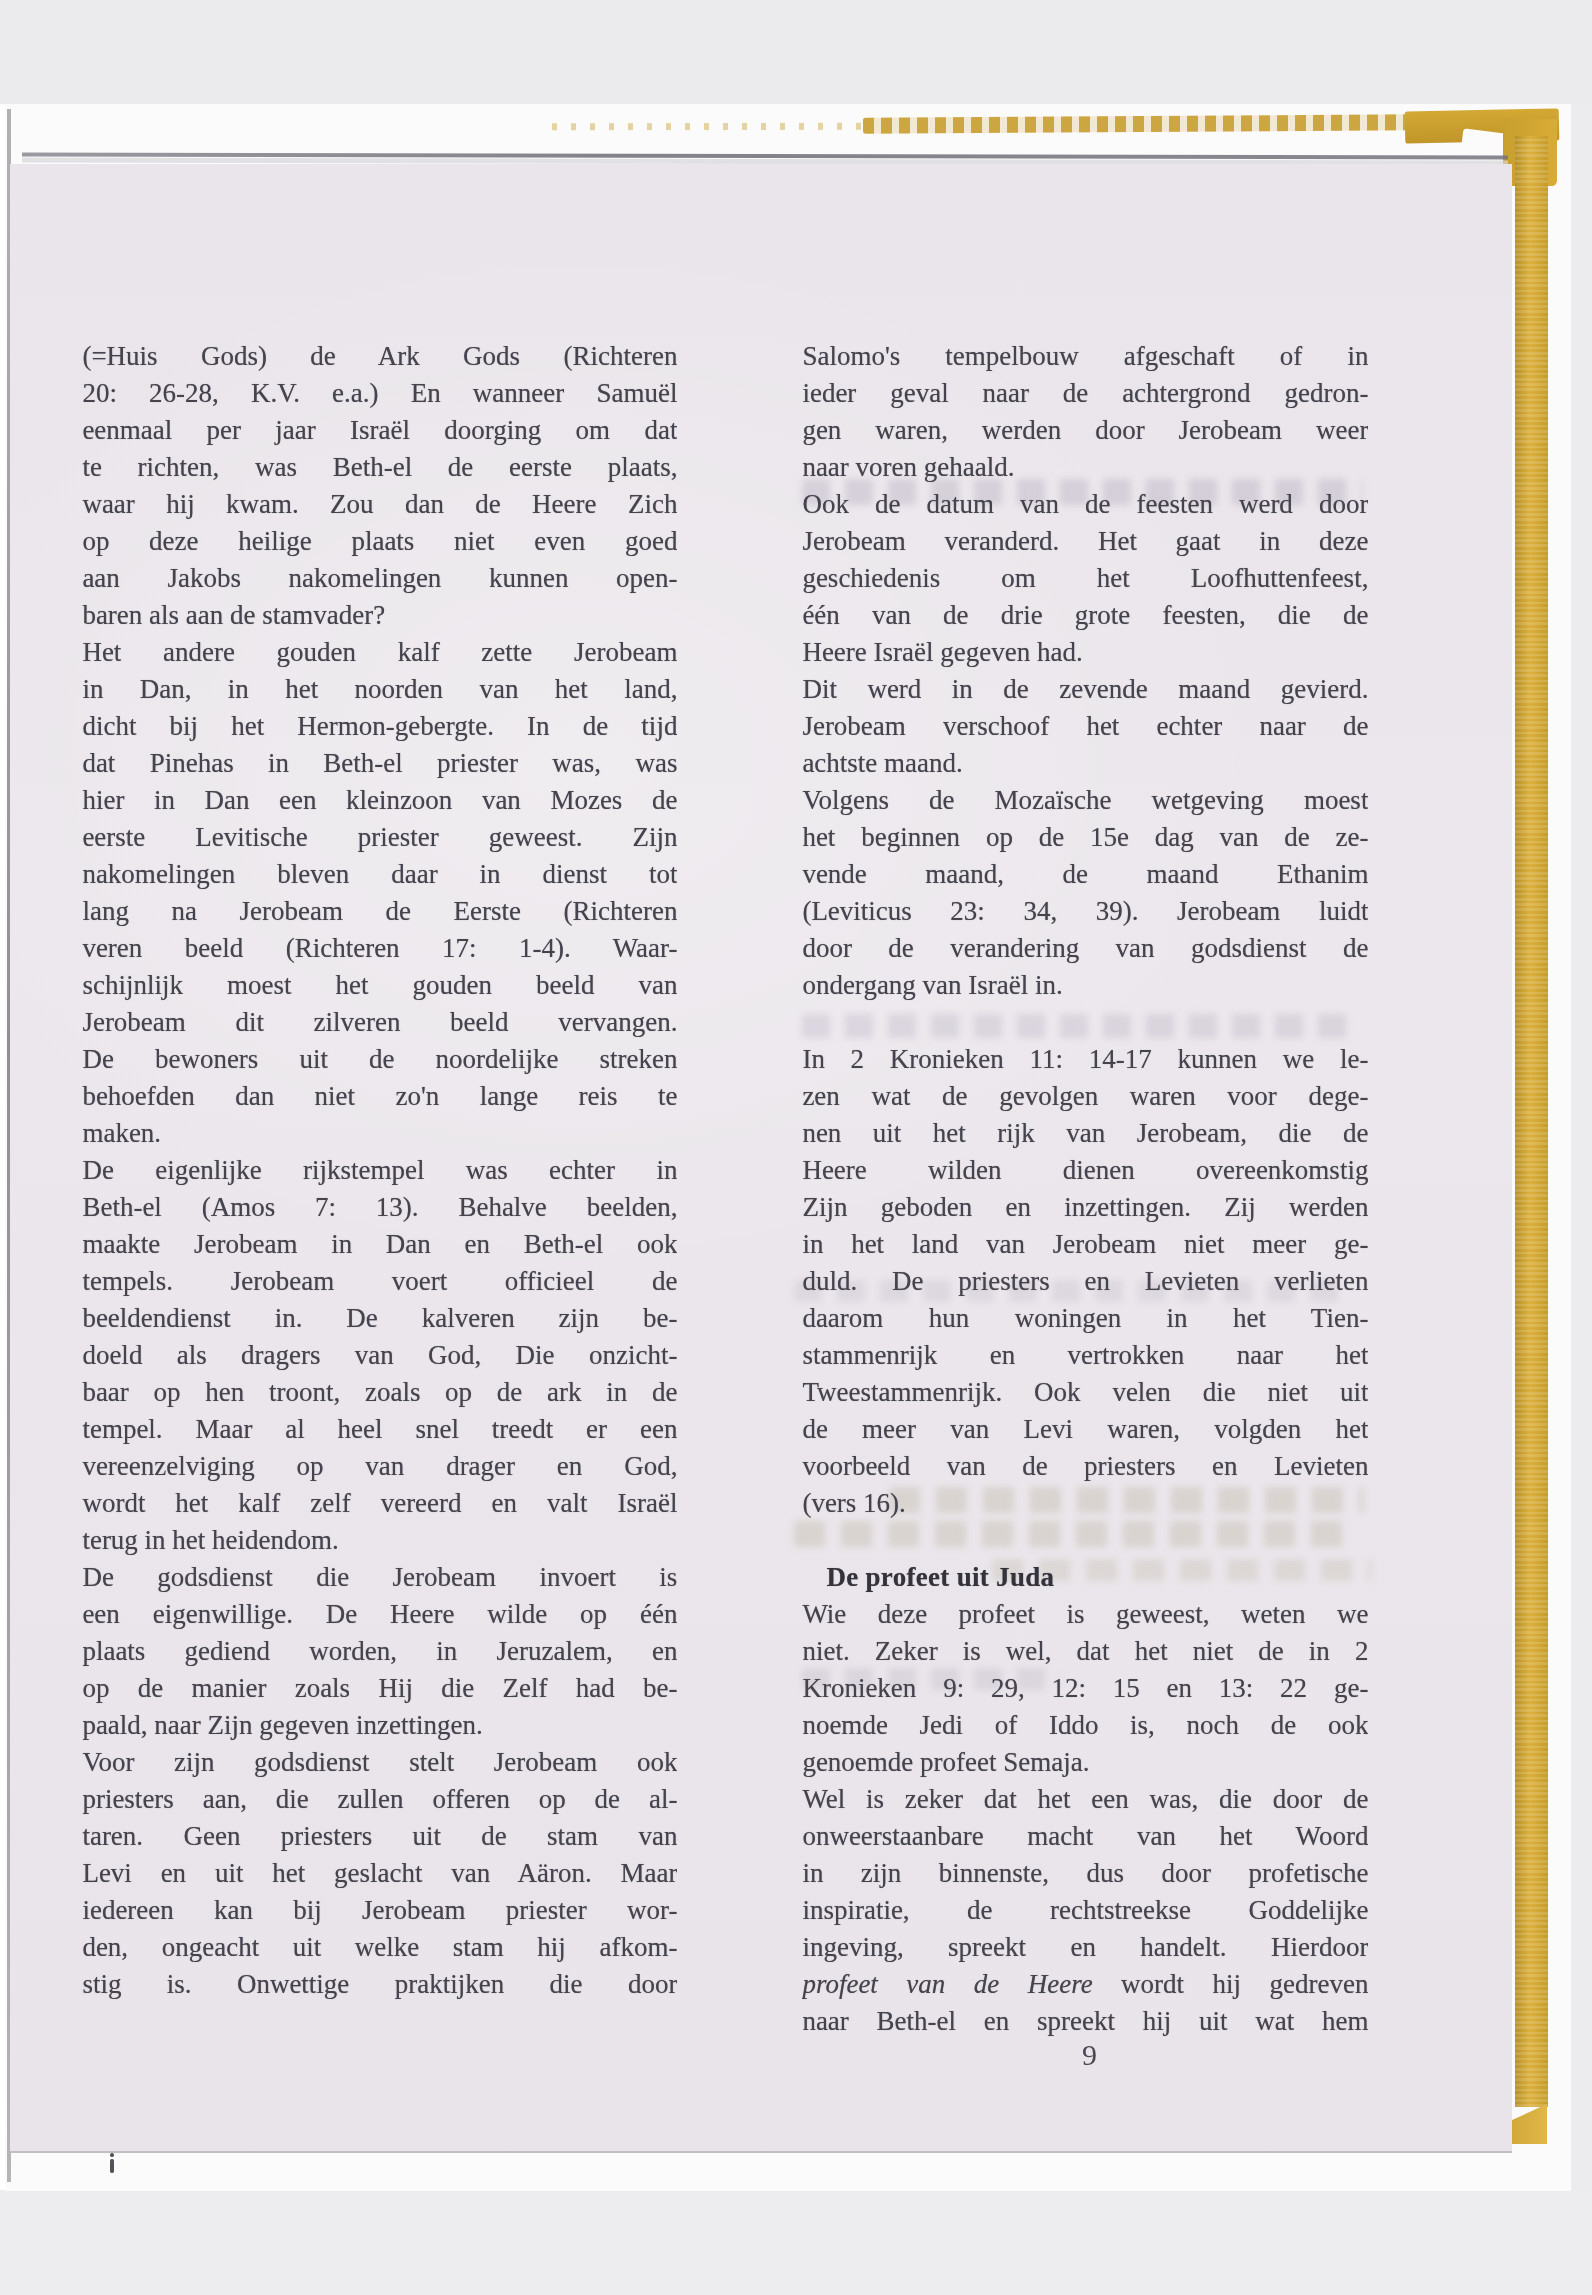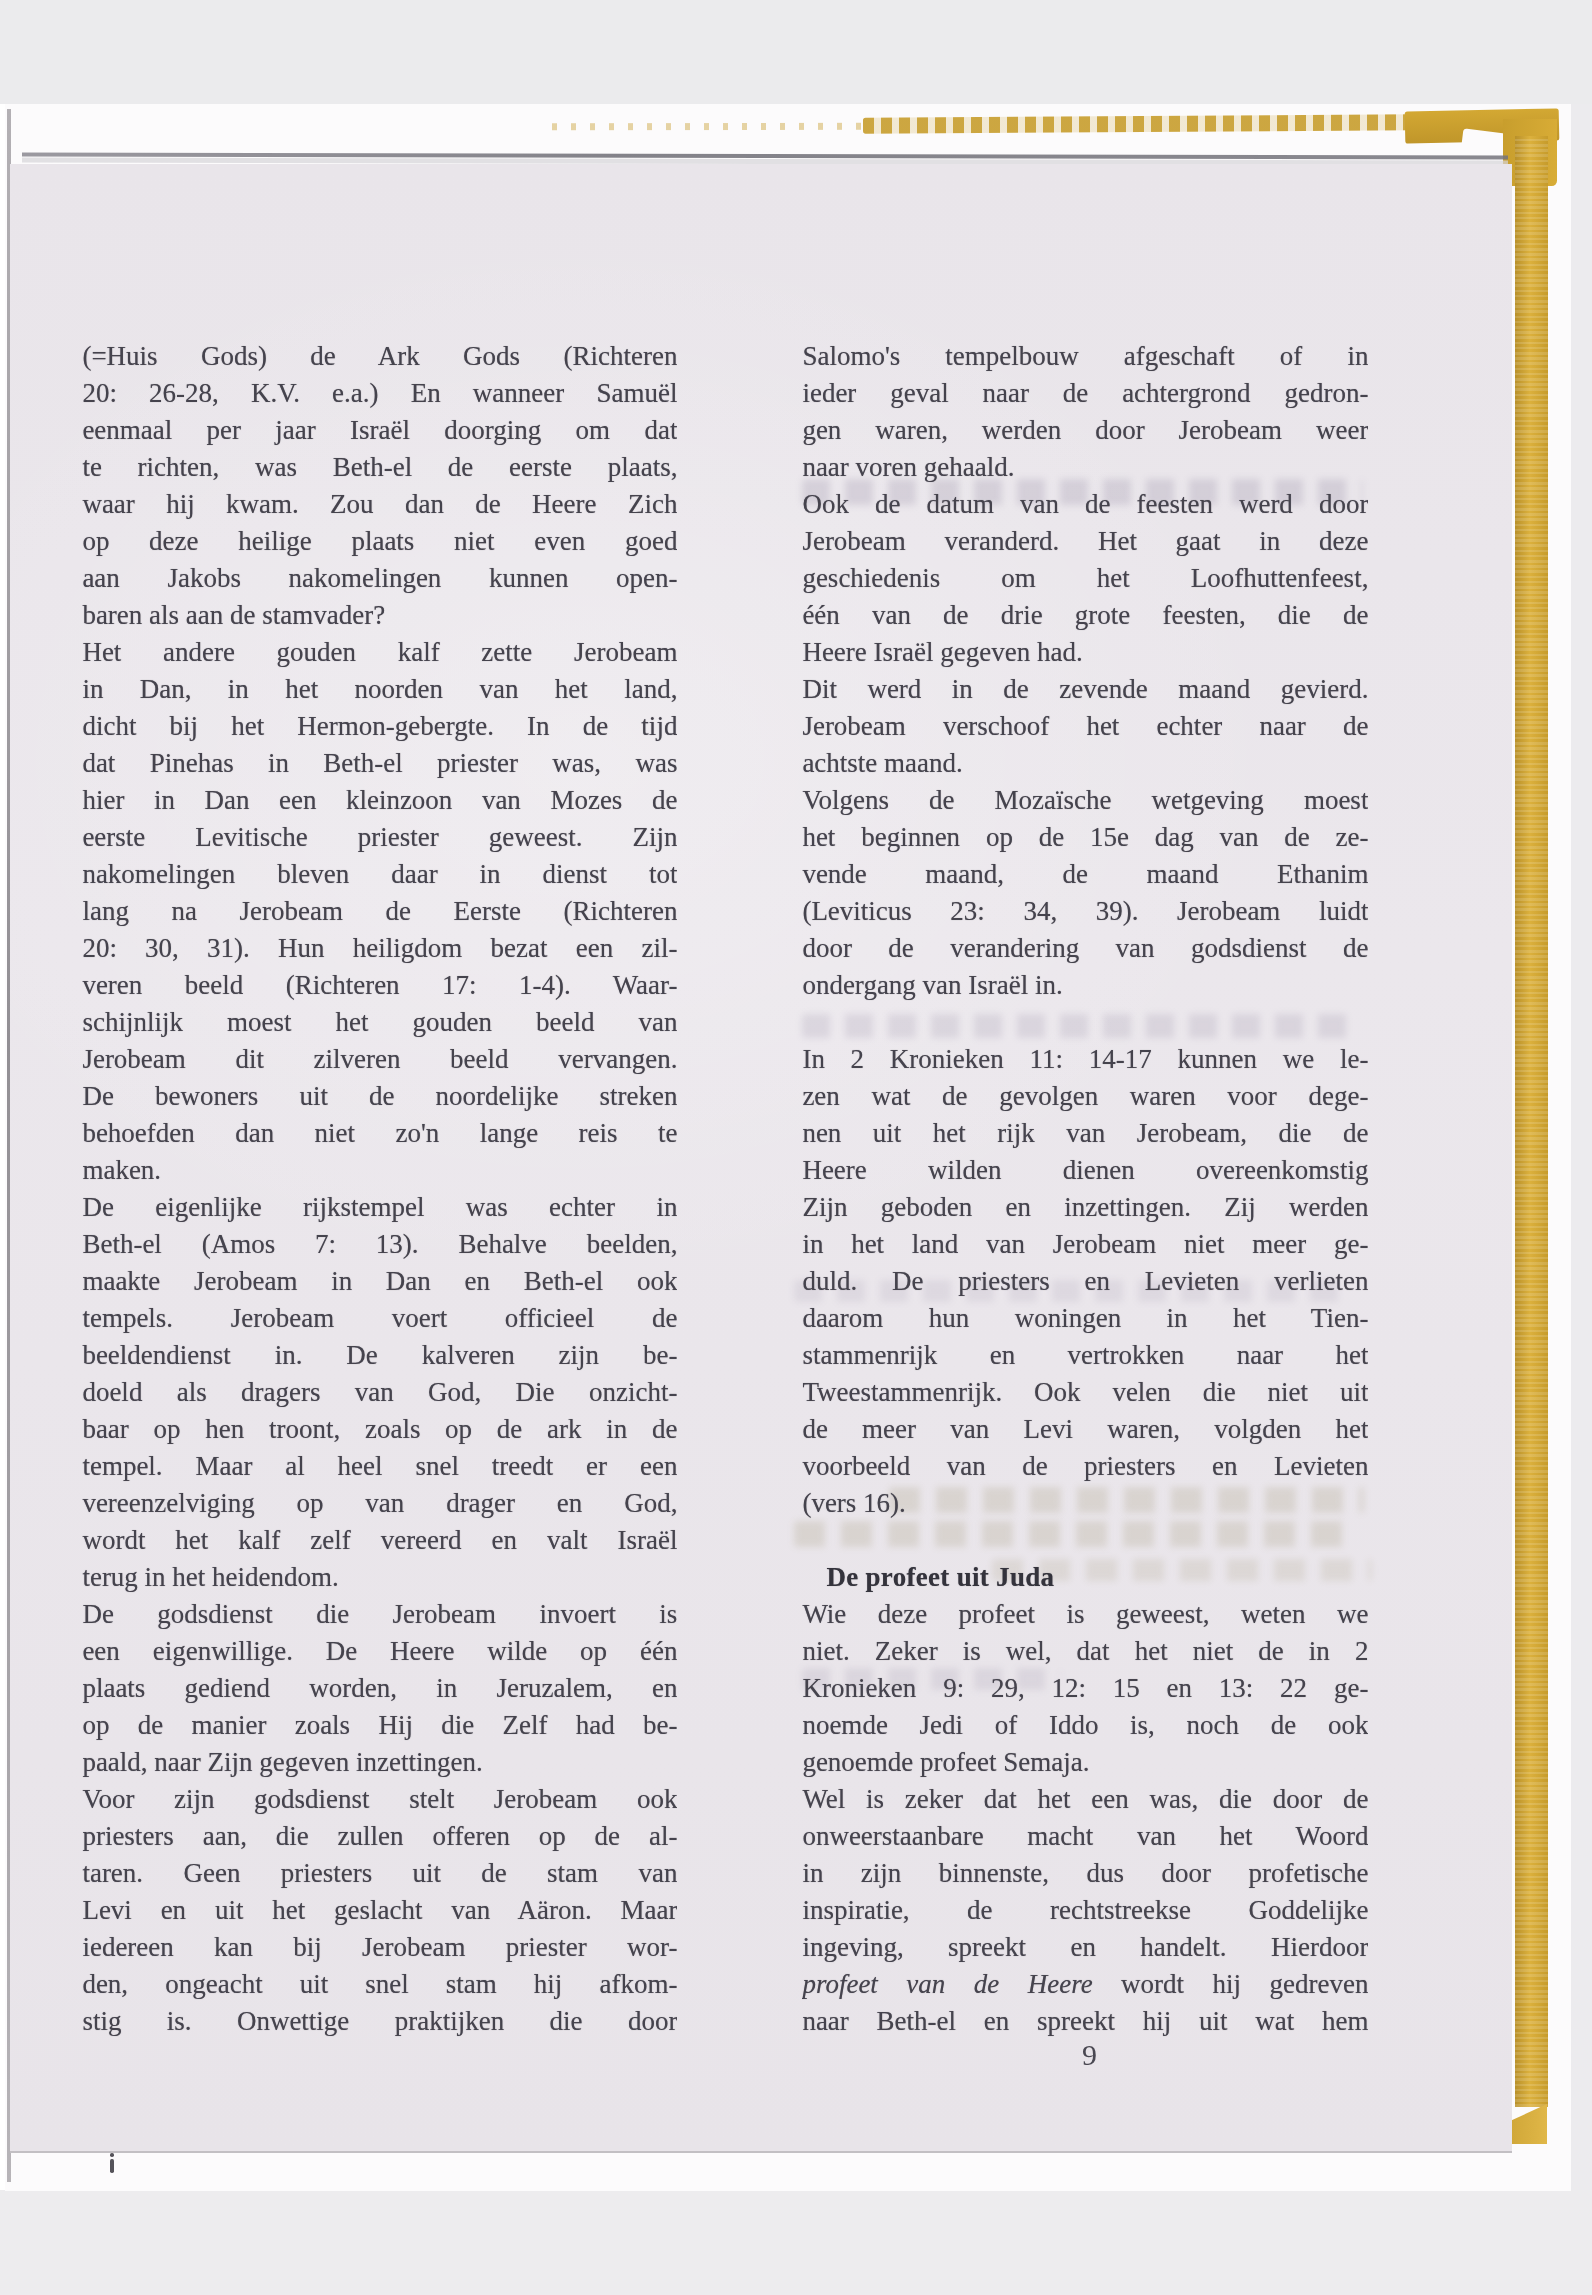--- a/index.html
+++ b/index.html
@@ -117,21 +117,20 @@
       <div class="line">aan Jakobs nakomelingen kunnen open-</div>
       <div class="line noj">baren als aan de stamvader?</div>
       <div class="line">Het andere gouden kalf zette Jerobeam</div>
       <div class="line">in Dan, in het noorden van het land,</div>
       <div class="line">dicht bij het Hermon-gebergte. In de tijd</div>
       <div class="line">dat Pinehas in Beth-el priester was, was</div>
       <div class="line">hier in Dan een kleinzoon van Mozes de</div>
       <div class="line">eerste Levitische priester geweest. Zijn</div>
       <div class="line">nakomelingen bleven daar in dienst tot</div>
       <div class="line">lang na Jerobeam de Eerste (Richteren</div>
-      <div class="line">20: 30, 31). Hun heiligdom bezat een zil-</div>
       <div class="line">veren beeld (Richteren 17: 1-4). Waar-</div>
       <div class="line">schijnlijk moest het gouden beeld van</div>
       <div class="line">Jerobeam dit zilveren beeld vervangen.</div>
       <div class="line">De bewoners uit de noordelijke streken</div>
       <div class="line">behoefden dan niet zo'n lange reis te</div>
       <div class="line noj">maken.</div>
       <div class="line">De eigenlijke rijkstempel was echter in</div>
       <div class="line">Beth-el (Amos 7: 13). Behalve beelden,</div>
       <div class="line">maakte Jerobeam in Dan en Beth-el ook</div>
       <div class="line">tempels. Jerobeam voert officieel de</div>
@@ -145,21 +144,21 @@
       <div class="line">De godsdienst die Jerobeam invoert is</div>
       <div class="line">een eigenwillige. De Heere wilde op één</div>
       <div class="line">plaats gediend worden, in Jeruzalem, en</div>
       <div class="line">op de manier zoals Hij die Zelf had be-</div>
       <div class="line noj">paald, naar Zijn gegeven inzettingen.</div>
       <div class="line">Voor zijn godsdienst stelt Jerobeam ook</div>
       <div class="line">priesters aan, die zullen offeren op de al-</div>
       <div class="line">taren. Geen priesters uit de stam van</div>
       <div class="line">Levi en uit het geslacht van Aäron. Maar</div>
       <div class="line">iedereen kan bij Jerobeam priester wor-</div>
-      <div class="line">den, ongeacht uit snel stam hij afkom-</div>
+      <div class="line">den, ongeacht uit welke stam hij afkom-</div>
       <div class="line">stig is. Onwettige praktijken die door</div>
     </div>
   <div class="col col-right">
       <div class="line">Salomo's tempelbouw afgeschaft of in</div>
       <div class="line">ieder geval naar de achtergrond gedron-</div>
       <div class="line">gen waren, werden door Jerobeam weer</div>
       <div class="line noj">naar voren gehaald.</div>
       <div class="line">Ook de datum van de feesten werd door</div>
       <div class="line">Jerobeam veranderd. Het gaat in deze</div>
       <div class="line">geschiedenis om het Loofhuttenfeest,</div>

